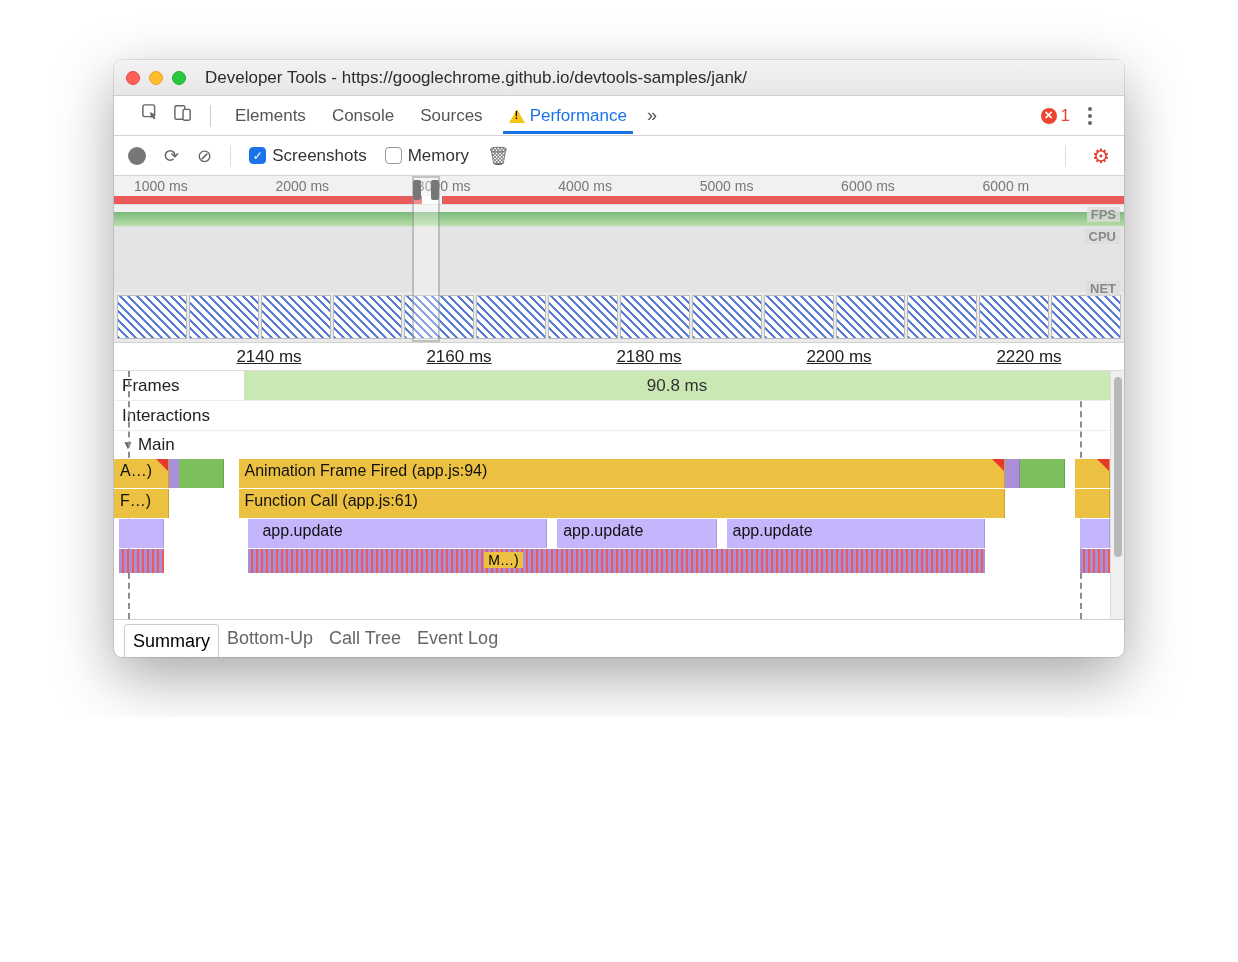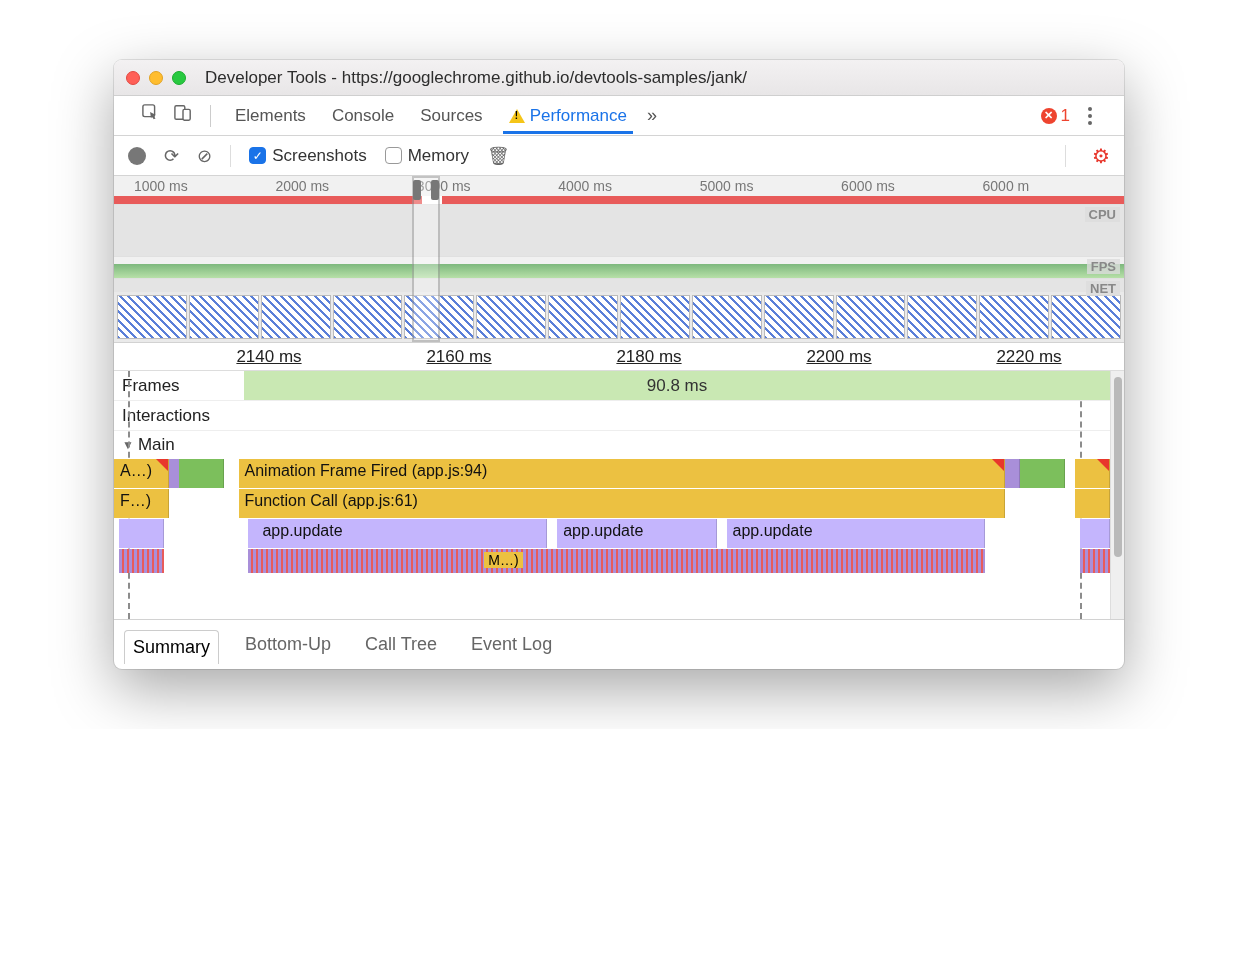--- a/index.html
+++ b/index.html
@@ -114,21 +114,21 @@
   .redcorner::after{content:"";position:absolute;top:0;right:0;border-top:12px solid #e8372c;border-left:12px solid transparent;}
   .activity{height:24px;background:repeating-linear-gradient(90deg,#a98fd9 0 3px,#e85b5a 3px 5px);position:relative;}
   .activity .microlabel{position:absolute;left:32%;top:3px;background:#ecc141;padding:0 4px;font-size:14px;}
   .vline{position:absolute;top:0;bottom:0;width:0;border-left:2px dashed #8c8c8c;}
   .vline.l{left:14px;} .vline.r{right:28px;}
   .scrollbar{width:14px;background:#efefef;border-left:1px solid #ddd;display:flex;align-items:flex-start;justify-content:center;padding-top:6px;}
   .scrollbar .thumb{width:8px;height:180px;background:#b9b9b9;border-radius:4px;}
   .flame-wrap{display:flex;}
   .flame-col{flex:1;}
   
-  .btabs{height:50px;border-top:1px solid #d2d2d2;display:flex;align-items:center;gap:18px;padding:3px 10px;font-size:18px;color:#666;}
+  .btabs{height:38px;border-top:1px solid #d2d2d2;display:flex;align-items:center;padding:3px 10px;font-size:18px;color:#666;}
   .btab{padding:6px 8px;cursor:pointer;}
   .btab.active{color:#000;border:1px solid #ccc;border-bottom:none;border-radius:4px 4px 0 0;background:#fff;margin-top:4px;}
 </style>
 </head>
 <body>
 
 <div class="window">
 
   <div class="titlebar">
     <div class="dot red"></div>
@@ -195,27 +195,27 @@
       <span>2000 ms</span>
       <span>3000 ms</span>
       <span>4000 ms</span>
       <span>5000 ms</span>
       <span>6000 ms</span>
       <span>6000 m</span>
     </div>
     <div class="ov-redbar">
       <div class="gap" style="left:30.5%;width:2%"></div>
     </div>
+    <div class="ov-lane" style="height:22px;">
+      <div class="fps-bar"></div>
+      <div class="ov-label">FPS</div>
+    </div>
     <div class="ov-lane cpu-lane">
       <div class="cpu-fill"></div>
       <div class="ov-label">CPU</div>
-    </div>
-    <div class="ov-lane" style="height:22px;">
-      <div class="fps-bar"></div>
-      <div class="ov-label">FPS</div>
     </div>
     <div class="ov-lane net-lane">
       <div class="ov-label">NET</div>
     </div>
     <div class="thumbs">
       <div></div>
         <div></div>
         <div></div>
         <div></div>
         <div></div>

